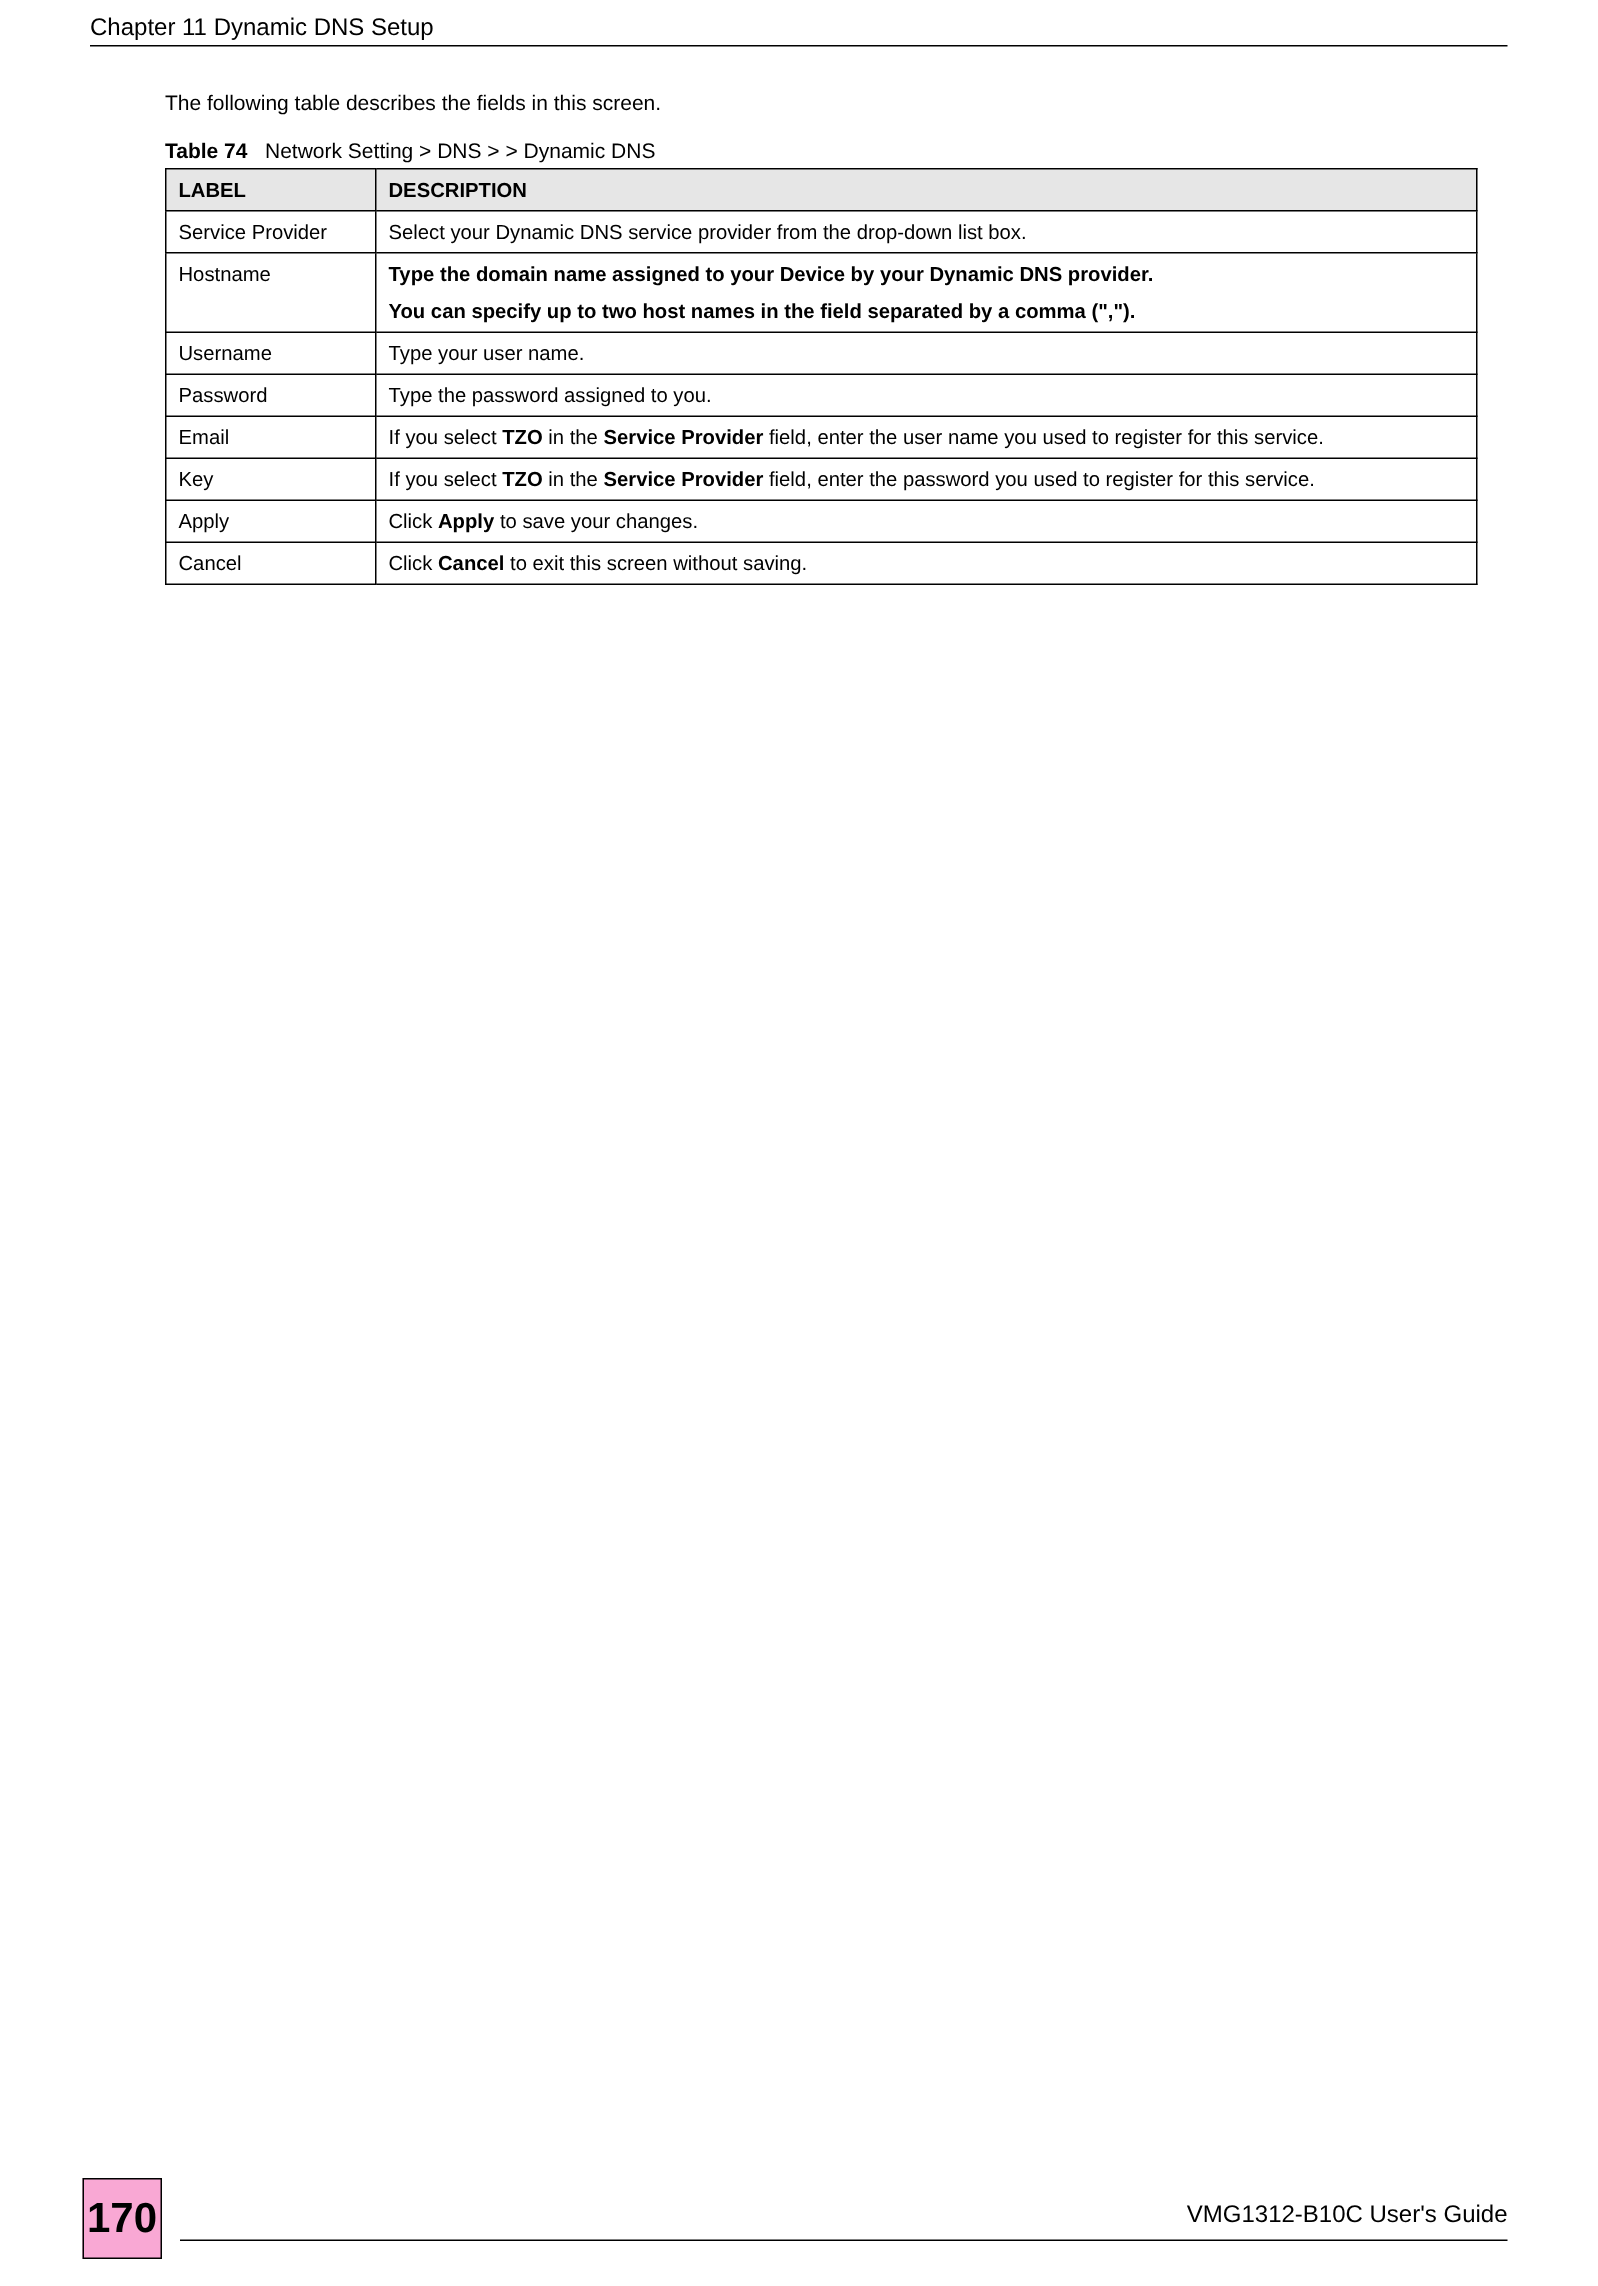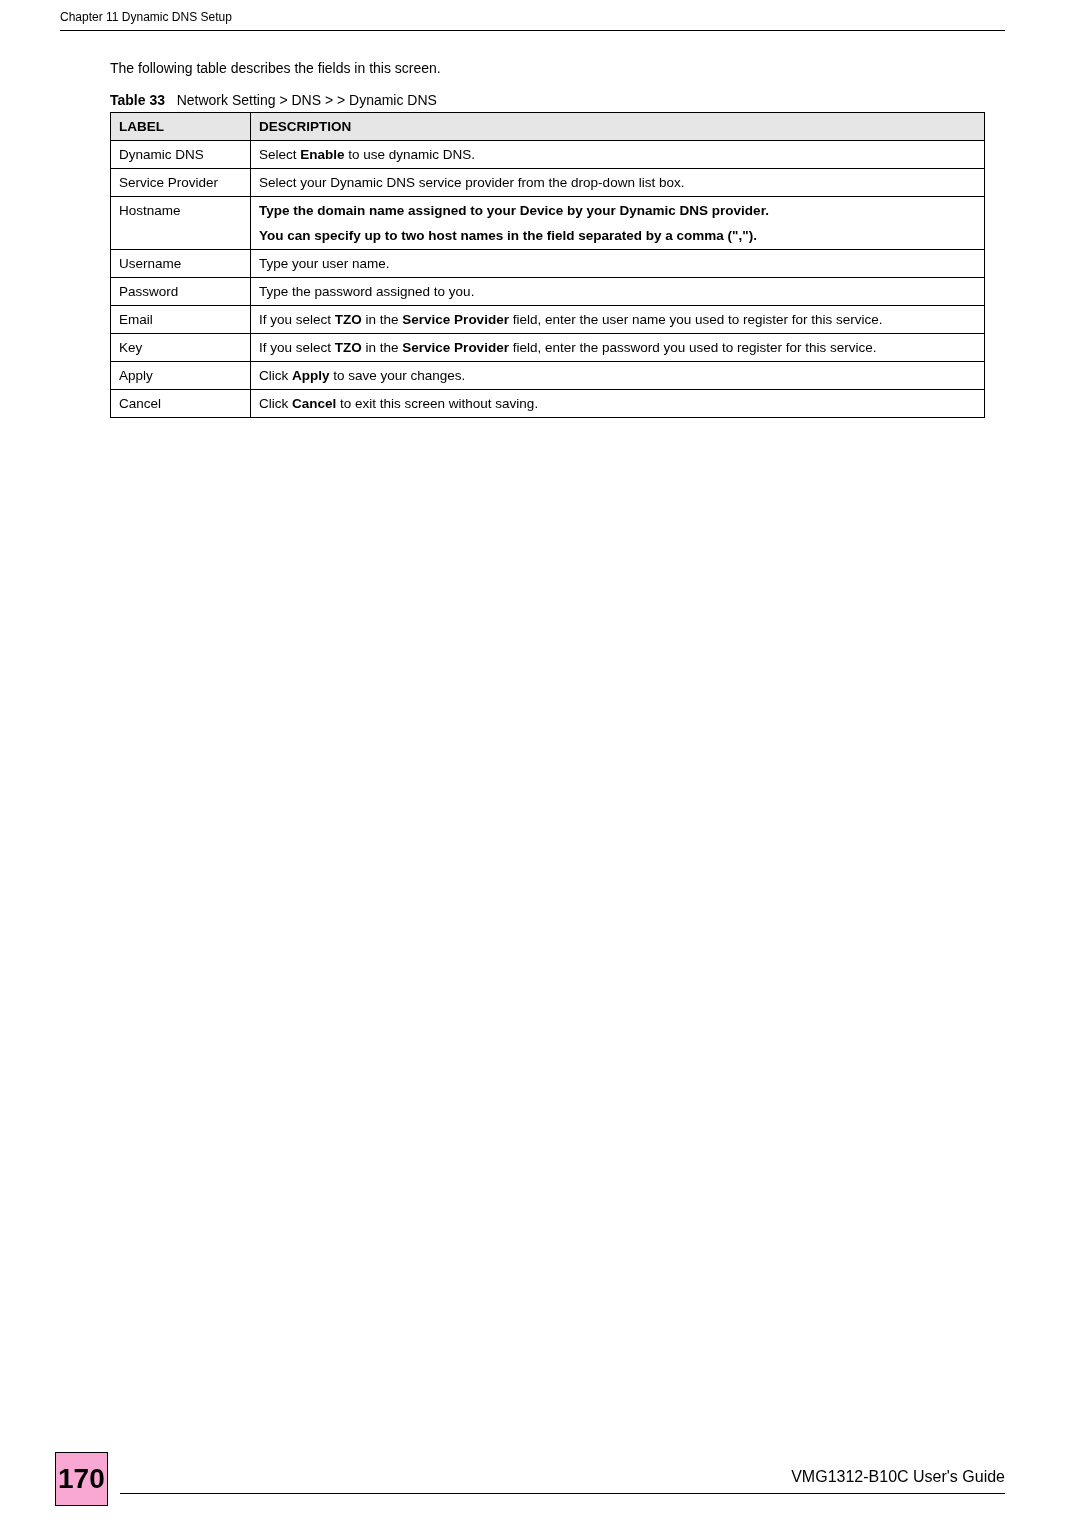--- a/index.html
+++ b/index.html
@@ -16,21 +16,21 @@
     border-top: 1.5px solid #000;
     position: absolute;
     top: 30px;
     left: 60px;
     right: 60px;
   }
   .header-text {
     position: absolute;
     top: 10px;
     left: 60px;
-    font-size: 12px;
+    font-size: 16px;
   }
   .content {
     position: absolute;
     top: 60px;
     left: 110px;
     right: 80px;
   }
   .intro {
     font-size: 14px;
     margin-bottom: 16px;
@@ -93,36 +93,32 @@
 </head>
 <body>
 
 <div class="header-text">Chapter 11 Dynamic DNS Setup</div>
 <div class="header-line"></div>
 
 <div class="content">
   <p class="intro">The following table describes the fields in this screen.</p>
 
   <p class="table-caption">
-    <span class="caption-bold">Table 33</span>
+    <span class="caption-bold">Table 74</span>
     &nbsp;&nbsp;<span>Network Setting &gt; DNS &gt; &gt; Dynamic DNS</span>
   </p>
 
   <table class="desc">
     <thead>
       <tr>
         <th class="col-label">LABEL</th>
         <th>DESCRIPTION</th>
       </tr>
     </thead>
     <tbody id="table-body">
-        <tr>
-          <td class="col-label">Dynamic DNS</td>
-          <td><span>Select </span><span class="bold">Enable</span><span> to use dynamic DNS.</span></td>
-        </tr>
         <tr>
           <td class="col-label">Service Provider</td>
           <td><span>Select your Dynamic DNS service provider from the drop-down list box.</span></td>
         </tr>
         <tr>
           <td class="col-label">Hostname</td>
           <td>
             <div class="desc-para"><span>Type the domain name assigned to your Device by your Dynamic DNS provider.</span></div>
             <div class="desc-para"><span>You can specify up to two host names in the field separated by a comma (",").</span></div>
           </td>

